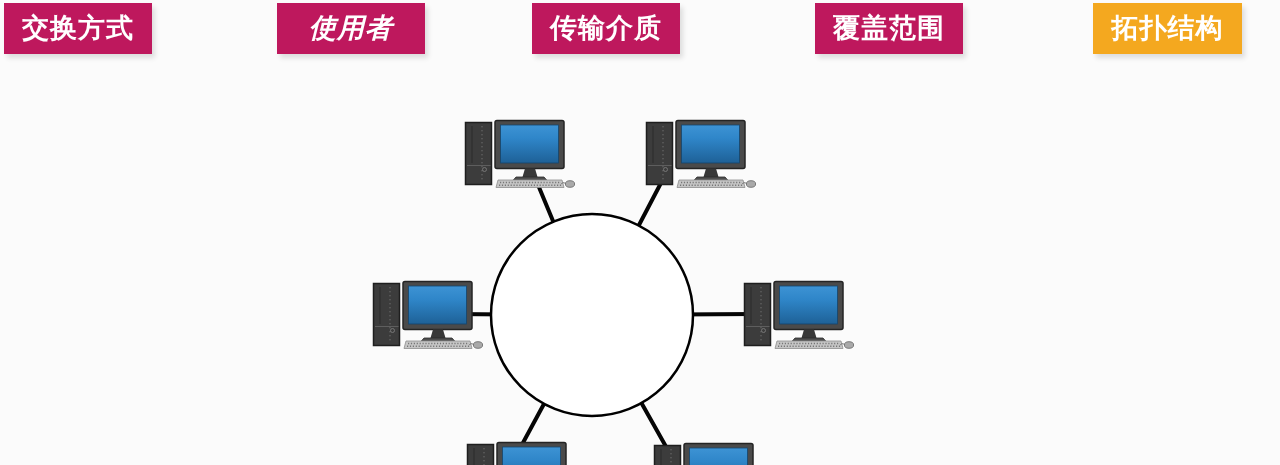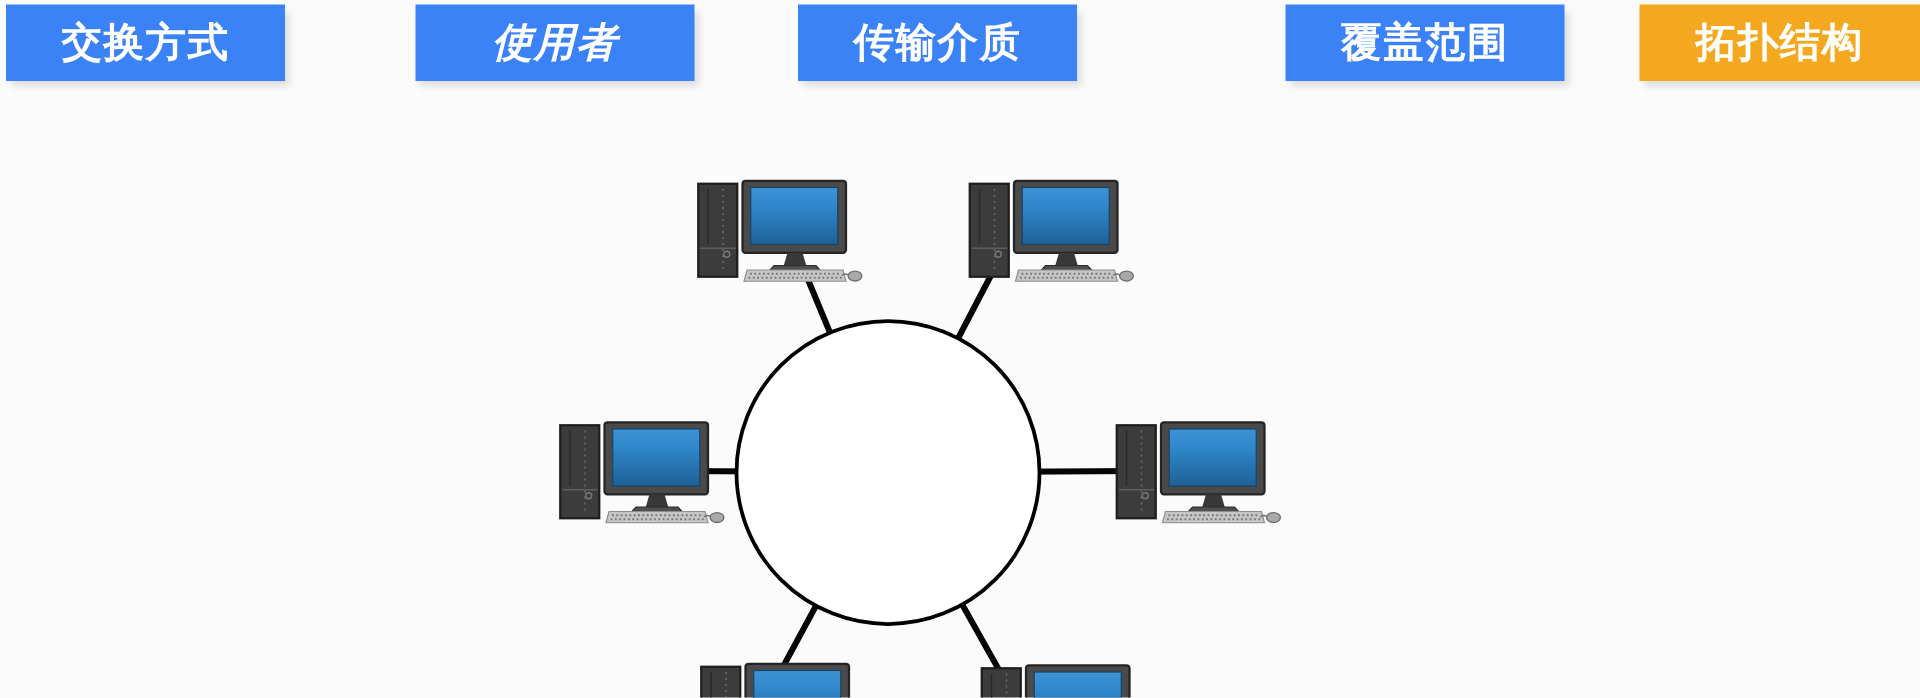--- a/index.html
+++ b/index.html
@@ -18,41 +18,41 @@
     position: absolute;
     top: 3px;
     left: 0;
     width: 1280px;
     height: 51px;
     z-index: 10;
   }
   .tab {
     position: absolute;
     top: 0;
-    width: 186px;
+    width: 148px;
     height: 51px;
-    background: #3b82f6;
+    background: #be185d;
     color: #FFFFFF;
     font-size: 27px;
     font-weight: bold;
     line-height: 51px;
     text-align: center;
     letter-spacing: 1px;
     box-shadow: 3px 4px 5px rgba(0,0,0,0.12);
     cursor: pointer;
     user-select: none;
   }
   .tab.active {
     background: #F4A81F;
   }
   .tab-1 { left: 4px; }
   .tab-2 { left: 277px; font-style: italic; }
   .tab-3 { left: 532px; }
-  .tab-4 { left: 857px; }
-  .tab-5 { left: 1093px; width: 187px; }
+  .tab-4 { left: 815px; }
+  .tab-5 { left: 1093px; width: 149px; }
   .diagram {
     position: absolute;
     top: 0;
     left: 0;
     z-index: 1;
   }
 </style>
 </head>
 <body>
 

